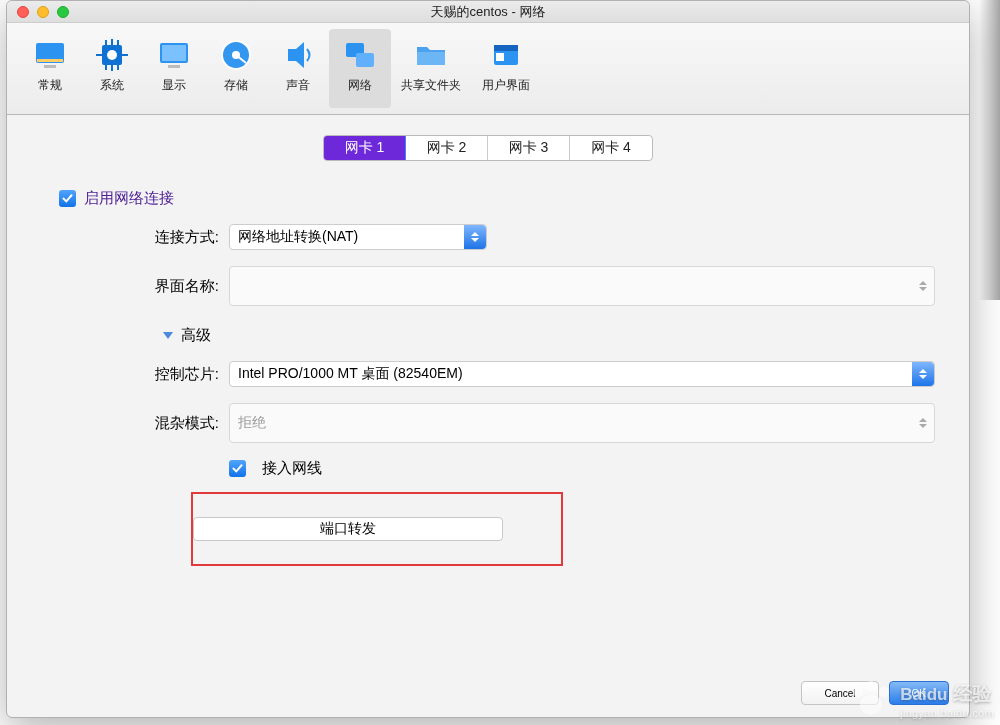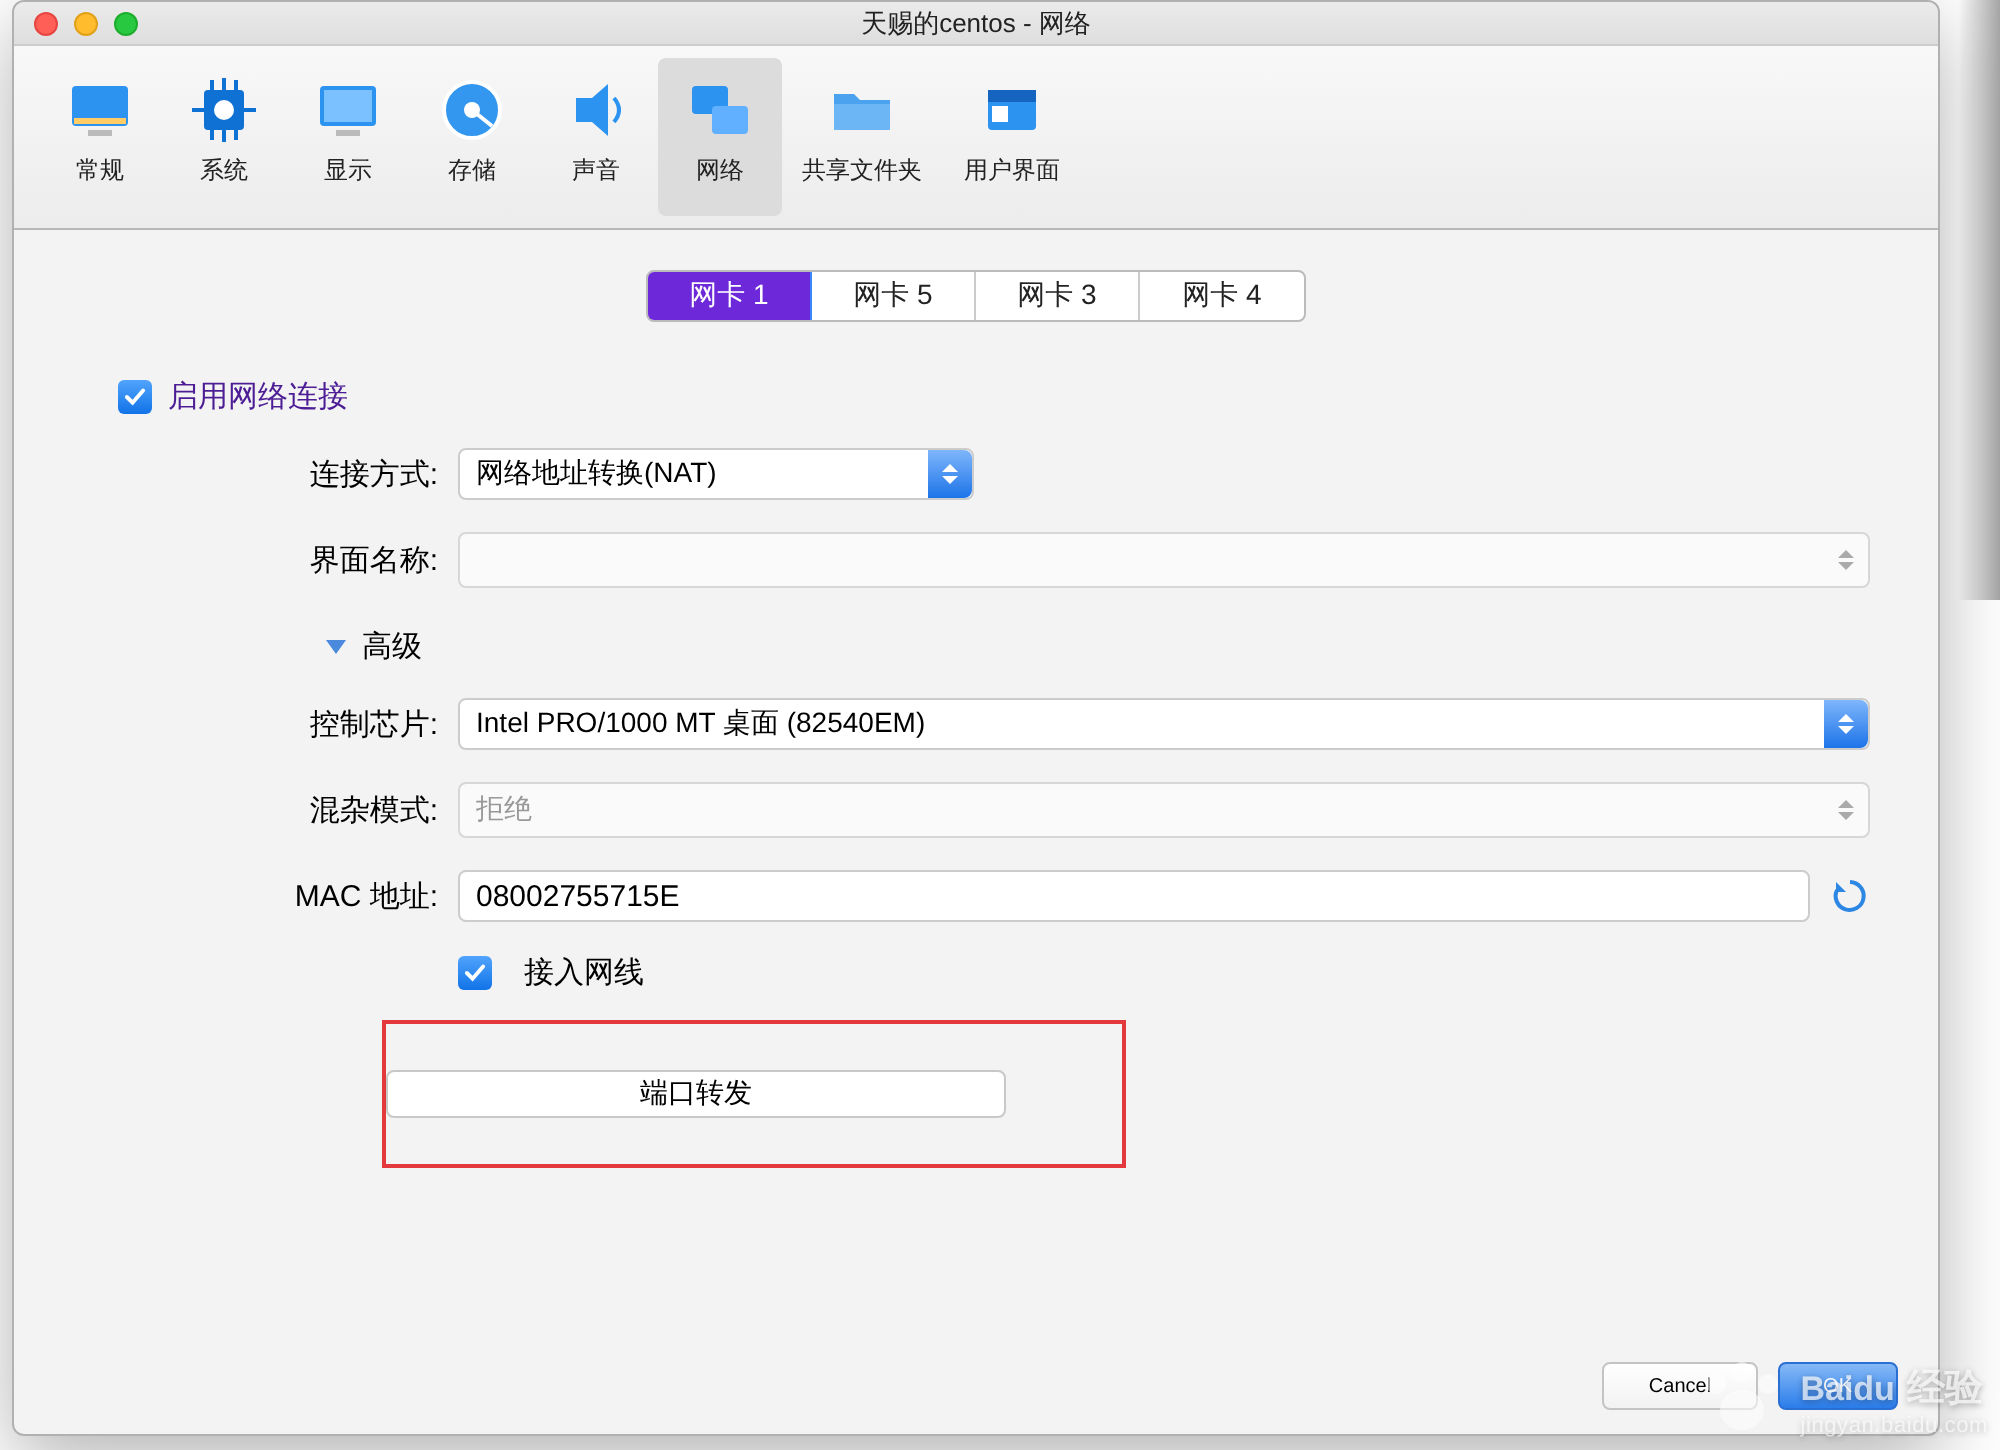--- a/index.html
+++ b/index.html
@@ -121,21 +121,21 @@
       background: linear-gradient(#7fb6fc,#1d74e8);
       border-radius: 0 4px 4px 0;
       display: flex; flex-direction: column; align-items: center; justify-content: center;
     }
     .select-blue .arrbox::before, .select-blue .arrbox::after {
       content: ''; border: 4px solid transparent; margin: 1px 0;
     }
     .select-blue .arrbox::before { border-bottom-color: #fff; }
     .select-blue .arrbox::after { border-top-color: #fff; }
     .select-gray {
-      height: 28px; flex: 1;
+      height: 40px; flex: 1;
       background: #fafafa;
       border: 1px solid #d7d7d7;
       border-radius: 4px;
       display: flex; align-items: center; padding-left: 8px;
       position: relative;
       color: #999;
     }
     .select-gray .garr {
       position: absolute; right: 6px; top: 50%; transform: translateY(-50%);
       width: 10px; display: flex; flex-direction: column; align-items: center;
@@ -318,21 +318,21 @@
             <rect x="10" y="18" width="8" height="8" fill="#fff"></rect>
           </svg>
       </div>
       <div class="lbl">用户界面</div>
     </div>
   </div>
 
   <div class="tabrow">
     <div class="tabseg">
       <div class="tab active">网卡 1</div>
-      <div class="tab">网卡 5</div>
+      <div class="tab">网卡 2</div>
       <div class="tab">网卡 3</div>
       <div class="tab">网卡 4</div>
     </div>
   </div>
 
   <div class="content">
     <div class="enable-row">
       <div class="chk">
         <svg viewBox="0 0 16 16">
             <path d="M3 8 L6.5 11.5 L13 4" stroke="#fff" stroke-width="2.4" fill="none" stroke-linecap="round"></path>
@@ -372,30 +372,20 @@
       </div>
 
       <div class="frow">
         <div class="flabel dis">混杂模式:</div>
         <div class="select-gray">
           <span>拒绝</span>
           <div class="garr"></div>
         </div>
       </div>
 
-      <div class="frow">
-        <div class="flabel">MAC 地址:</div>
-        <input class="textinput" value="08002755715E" style="">
-        <div class="refresh">
-          <svg viewBox="0 0 20 20">
-              <path d="M10 3 A7 7 0 1 1 3.5 7" stroke="#2c86e4" stroke-width="2" fill="none"></path>
-              <path d="M3 3 L3 8 L8 8" fill="#2c86e4"></path>
-            </svg>
-        </div>
-      </div>
 
       <div class="cable-row">
         <div class="chk">
           <svg viewBox="0 0 16 16">
               <path d="M3 8 L6.5 11.5 L13 4" stroke="#fff" stroke-width="2.4" fill="none" stroke-linecap="round"></path>
             </svg>
         </div>
         <span class="txt">接入网线</span>
       </div>
 

